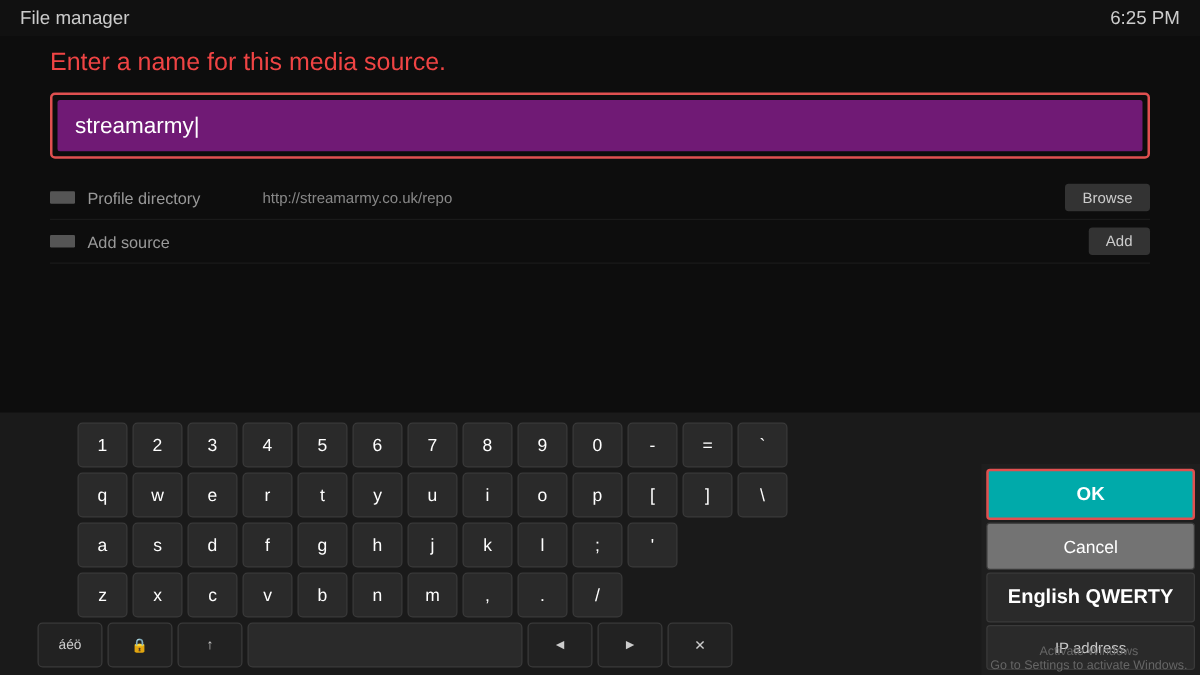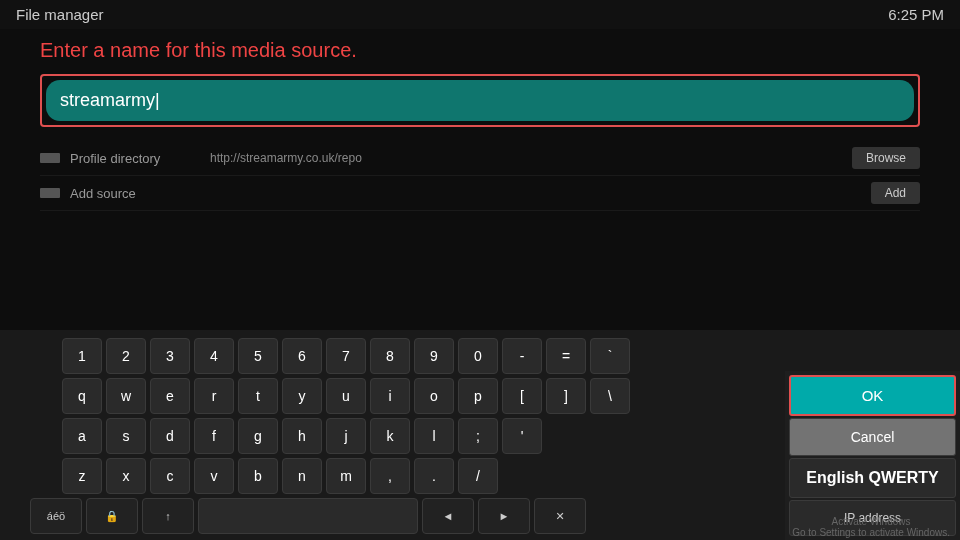--- a/index.html
+++ b/index.html
@@ -45,27 +45,27 @@
 
     
     .input-wrapper {
       border: 2px solid #e05050;
       border-radius: 4px;
       padding: 4px;
       margin-bottom: 14px;
     }
     .text-input {
       width: 100%;
-      background: #0f766e;
+      background: #701a75;
       border: none;
       outline: none;
       color: #fff;
       font-size: 18px;
       padding: 10px 14px;
-      border-radius: 14px;
+      border-radius: 2px;
       caret-color: #fff;
     }
 
     
     .fm-row {
       display: flex;
       align-items: center;
       padding: 6px 0;
       border-bottom: 1px solid #1a1a1a;
       color: #888;
@@ -171,21 +171,21 @@
       text-align: center;
       cursor: pointer;
       border-radius: 3px;
       background: #2a2a2a;
       border: 1px solid #3a3a3a;
     }
 
     .side-btn.ok-btn {
       background: #00aaaa;
       border: 2px solid #e05050;
-      font-weight: normal;
+      font-weight: bold;
       font-size: 15px;
     }
 
     .side-btn.cancel-btn {
       background: #737373;
     }
 
     .side-btn.layout-btn {
       font-weight: bold;
       font-size: 16px;

